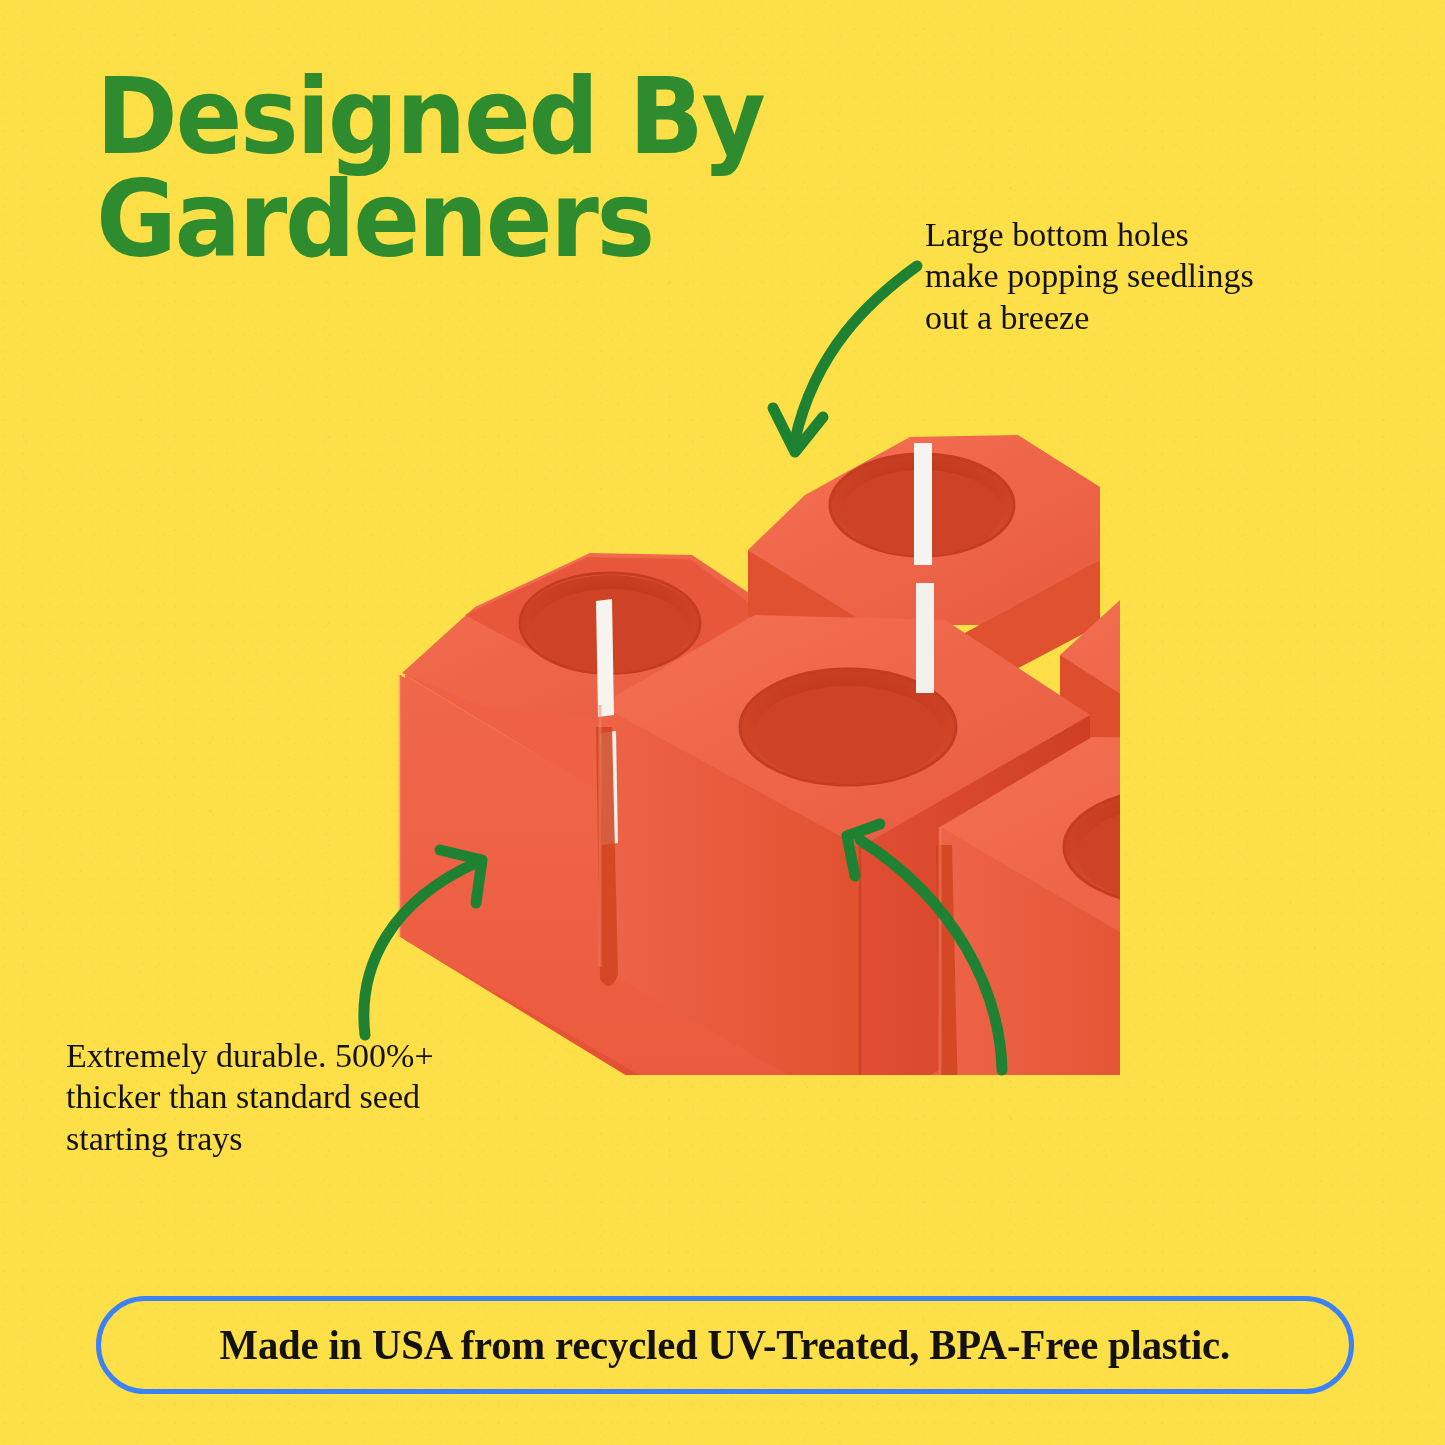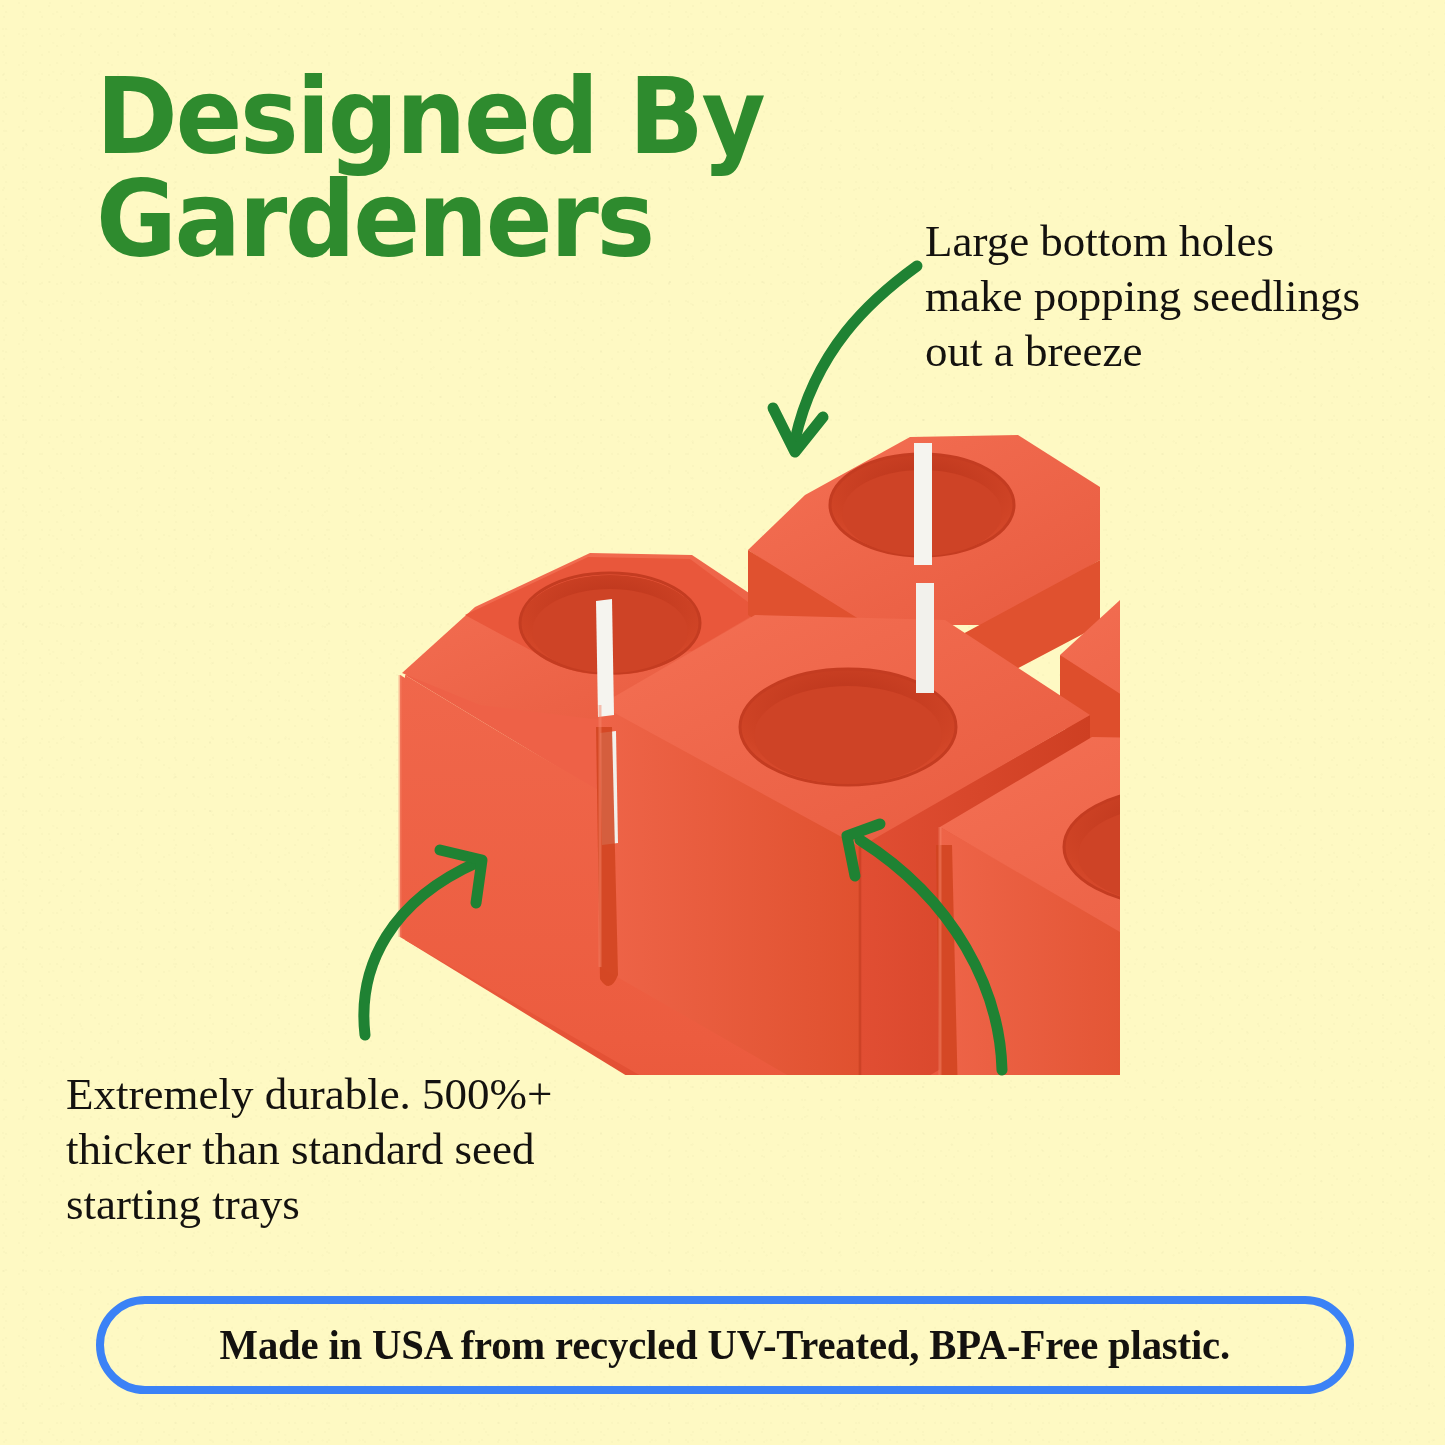--- a/index.html
+++ b/index.html
@@ -5,21 +5,21 @@
   html, body {
     margin: 0;
     padding: 0;
     background: #ffffff;
   }
 
   #infographic {
     position: relative;
     width: 1445px;
     height: 1445px;
-    background: #fef9c3;
+    background: #fde047;
     overflow: hidden;
     font-family: "Liberation Sans", sans-serif;
   }
 
   
   #paper-texture {
     position: absolute;
     inset: 0;
     pointer-events: none;
     opacity: .55;
@@ -49,27 +49,27 @@
     transform-origin: left top;
     white-space: pre-line;
   }
 
   
   .callout {
     position: absolute;
     color: #14120F;
     font-family: "Liberation Serif", "DejaVu Serif", serif;
     font-weight: 400;
-    font-size: 45px;
+    font-size: 34px;
     line-height: 1.22;
     white-space: pre-line;
   }
 
   #callout-holes     { left: 925px;  top: 214px;  width: 500px; }
-  #callout-durable   { left: 66px;   top: 1035px; width: 570px; margin-top: 32px; }
+  #callout-durable   { left: 66px;   top: 1035px; width: 570px; }
   #callout-slits     { left: 898px;  top: 1083px; width: 520px; }
 
   
   #product {
     position: absolute;
     left: 300px;
     top: 375px;
     width: 820px;
     height: 700px;
   }
@@ -83,21 +83,21 @@
   }
   .arrow-layer svg { display: block; width: 1445px; height: 1445px; }
 
   
   #banner {
     position: absolute;
     left: 96px;
     top: 1296px;
     width: 1258px;
     height: 98px;
-    border: 8px solid #3b82f6;
+    border: 5px solid #3b82f6;
     border-radius: 52px;
     box-sizing: border-box;
     display: flex;
     align-items: center;
     justify-content: center;
   }
   #banner-text {
     color: #14120F;
     font-family: "Liberation Serif", "DejaVu Serif", serif;
     font-weight: 700;

